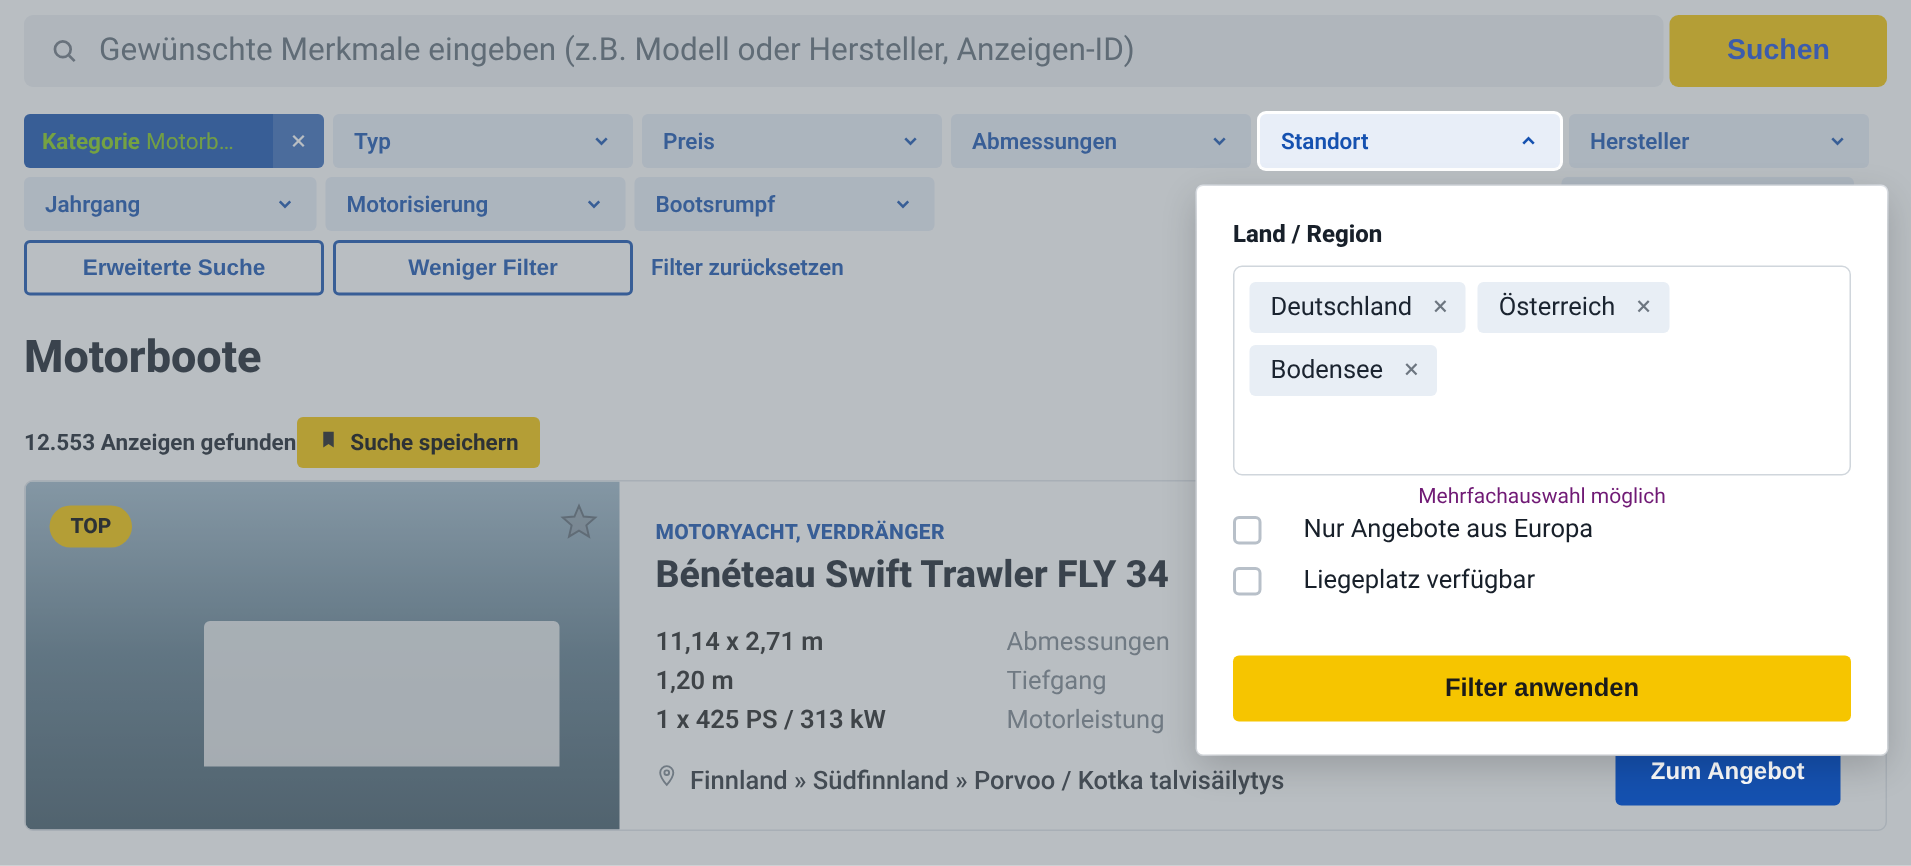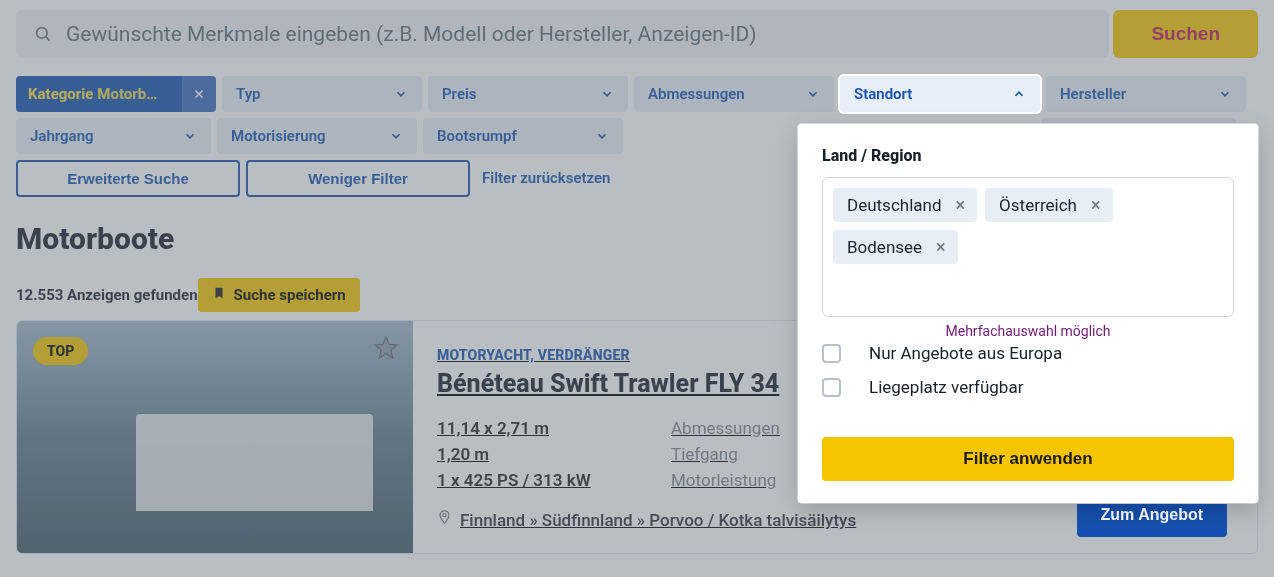--- a/index.html
+++ b/index.html
@@ -3,43 +3,43 @@
 <meta charset="utf-8">
 <style>
   * { box-sizing: border-box; margin: 0; padding: 0; }
   body { font-family: -apple-system, BlinkMacSystemFont, "Segoe UI", Roboto, Arial, sans-serif; background: #fff; width: 1274px; height: 577px; overflow: hidden; position: relative; }
   .dim-overlay { position: absolute; inset: 0; background: rgba(100,110,120,0.45); z-index: 5; pointer-events:none; }
   .page { padding: 10px 16px; }
 
   
   .search-row { display: flex; gap: 4px; margin-bottom: 18px; }
   .search-box { flex: 1; background: #eef1f5; border-radius: 6px; display: flex; align-items: center; padding: 12px 18px; }
-  .search-btn { background: #f6c500; color: #be185d; font-weight: 700; font-size: 19px; padding: 0 38px; border: none; border-radius: 6px; cursor: pointer; }
+  .search-btn { background: #f6c500; color: #1d4ed8; font-weight: 700; font-size: 19px; padding: 0 38px; border: none; border-radius: 6px; cursor: pointer; }
   .search-icon { width: 18px; height: 18px; margin-right: 14px; color: #6d7680; }
   .search-placeholder { color: #5e6a76; font-size: 21px; }
 
   
   .filters { display: flex; flex-wrap: wrap; gap: 6px; margin-bottom: 24px; }
   .chip { position: relative; background: #e8eef8; color: #1551b0; font-weight: 600; font-size: 15px; border-radius: 4px; padding: 9px 14px; display: flex; align-items: center; justify-content: space-between; width: 200px; cursor: pointer; }
   .chip .chev { color: #1551b0; }
   .chip.active { background: #e8eef8; color: #1551b0; z-index: 20; box-shadow: 0 0 0 2px #fff; }
-  .chip.removable { width: auto; padding-right: 0; background:#1551b0; color:#fde047;}
+  .chip.removable { width: auto; padding-right: 0; background:#1551b0; color:#84cc16;}
   .chip.removable .x { background: rgba(255,255,255,0.15); width: 34px; align-self: stretch; margin-left:10px; display:flex; align-items:center; justify-content:center; border-radius: 0 4px 4px 0;}
   .chev svg, .x svg { display:block; }
-  .btn-outline { background: #fff; border: 2px solid #1551b0; color: #1551b0; font-weight: 700; font-size: 15px; border-radius: 4px; padding: 8px 20px; width: 224px; text-align:center; cursor:pointer;}
+  .btn-outline { background: #fff; border: 2px solid #1551b0; color: #1551b0; font-weight: 700; font-size: 15px; border-radius: 4px; padding: 8px 20px; width: 200px; text-align:center; cursor:pointer;}
   .link-plain { color: #1551b0; font-weight:600; font-size:15px; padding: 9px 6px; cursor:pointer; }
 
   
   .results-head { display:flex; align-items:center; gap: 0; margin: 22px 0 8px; }
   h1 { font-size: 30px; font-weight: 800; color:#18202a; margin-bottom:10px;}
   .count { font-size: 15px; font-weight:700; color:#18202a;}
   .save-search { background:#f6c500; border-radius:4px; padding:7px 14px; font-weight:700; font-size:15px; display:inline-flex; align-items:center; gap:8px; cursor:pointer;}
 
   
-  .card { display:flex; gap: 24px; border:1px solid #e0e4e9; border-radius:6px; padding:0; overflow:hidden;text-decoration:underline;}
+  .card { display:flex; gap: 24px; border:1px solid #e0e4e9; border-radius:6px; padding:0; overflow:hidden;}
   .thumb { width: 396px; height: 232px; background: linear-gradient(180deg,#9fb8c9 0%, #5f7b8c 50%, #425a68 100%); position:relative; flex-shrink:0;}
   .thumb::after{ content:""; position:absolute; left:30%; right:10%; top:40%; bottom:18%; background:#f5f5f5; border-radius:4px 4px 0 0; opacity:0.85;}
   .badge-top { position:absolute; top:16px; left:16px; background:#f6c500; font-weight:800; font-size:14px; padding:6px 14px; border-radius:18px;}
   .fav { position:absolute; top:14px; right:14px; color:#6d7680;}
   .card-body { padding: 26px 0 0; flex:1; position:relative;}
   .kicker { color:#1551b0; font-weight:800; font-size:14px; letter-spacing:.2px; margin-bottom:6px;}
   .title { font-size:25px; font-weight:800; color:#18202a; margin-bottom:20px;}
   .spec-row { display:flex; gap: 64px; margin-bottom:6px; font-size:17px;}
   .spec-val { font-weight:600; color:#222; width:170px;}
   .spec-lab { color:#7a838c;}
@@ -73,21 +73,21 @@
       </span>
       <span class="search-placeholder">Gewünschte Merkmale eingeben (z.B. Modell oder Hersteller, Anzeigen-ID)</span>
     </div>
     <button class="search-btn">Suchen</button>
   </div>
 
   <div class="filters">
     <div class="chip removable" style="width:200px;padding: 0 0 0 12px;">
       <span style="display:flex;gap:4px;align-items:baseline;min-width:0;">
         <span style="font-weight:700;">Kategorie</span>
-        <span style="font-weight:700;opacity:.95;overflow:hidden;text-overflow:ellipsis;white-space:nowrap;">Motorb…</span>
+        <span style="font-weight:400;opacity:.95;overflow:hidden;text-overflow:ellipsis;white-space:nowrap;">Motorb…</span>
       </span>
       <span class="x">
           <svg width="12" height="12" viewBox="0 0 24 24" stroke="#fff" stroke-width="3">
             <line x1="5" y1="5" x2="19" y2="19"></line>
             <line x1="19" y1="5" x2="5" y2="19"></line>
           </svg>
         </span>
     </div>
     <div class="chip">
         <span>Typ</span>

